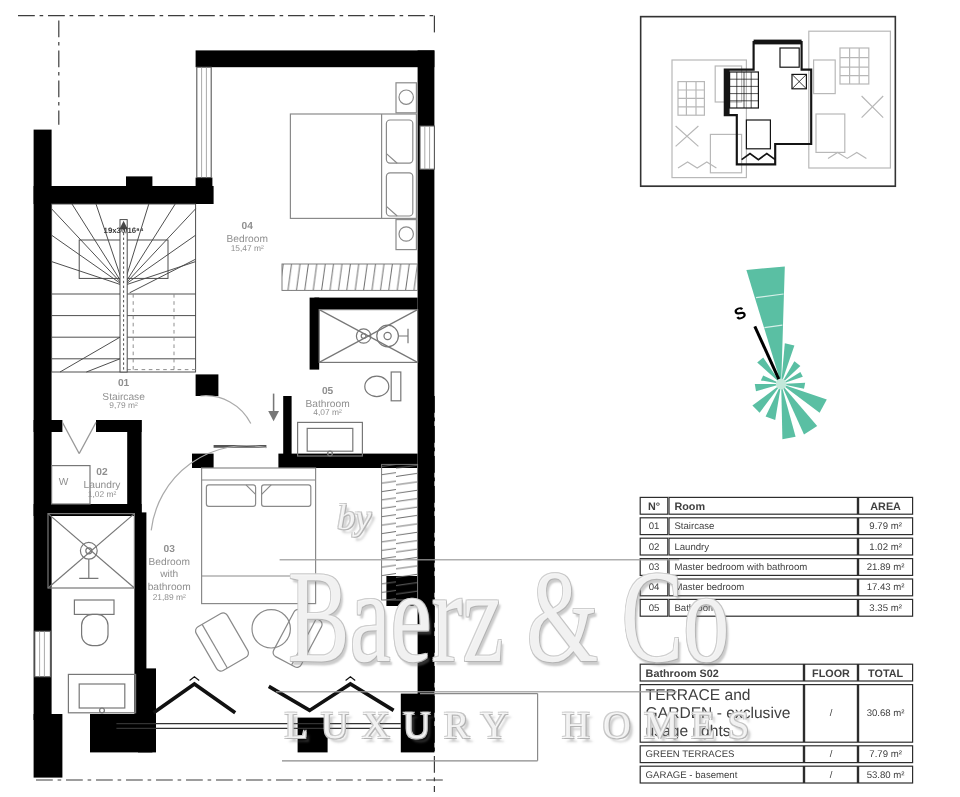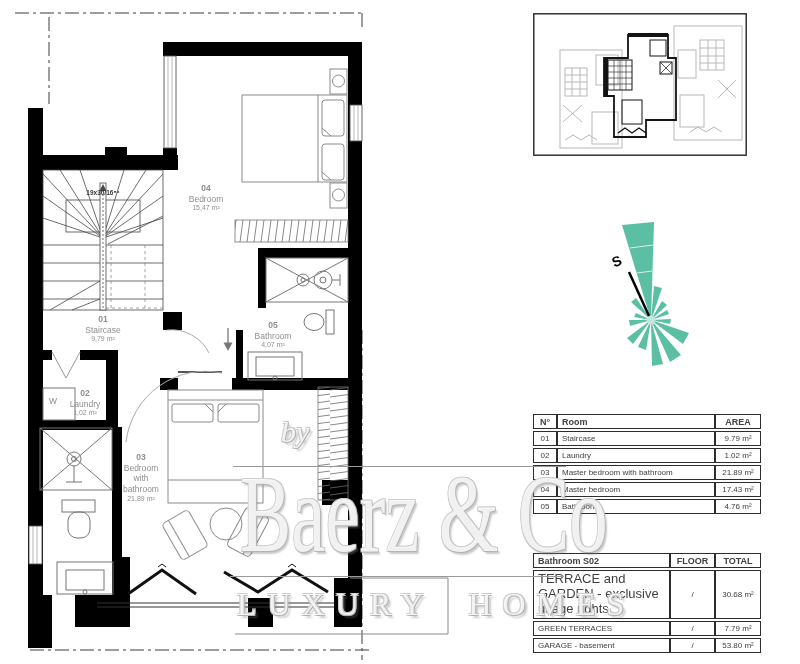--- a/index.html
+++ b/index.html
@@ -350,21 +350,21 @@
       <td class="c">21.89 m²</td>
     </tr>
     <tr>
       <td class="c">04</td>
       <td class="l">Master bedroom</td>
       <td class="c">17.43 m²</td>
     </tr>
     <tr>
       <td class="c">05</td>
       <td class="l">Bathroom</td>
-      <td class="c">4.76 m²</td>
+      <td class="c">3.35 m²</td>
     </tr>
   </tbody>
     </table>
 
   <table class="dtable" id="apt-table">
     <colgroup>
         <col style="width:137px">
         <col style="width:45px">
         <col style="width:46px">
       </colgroup>

